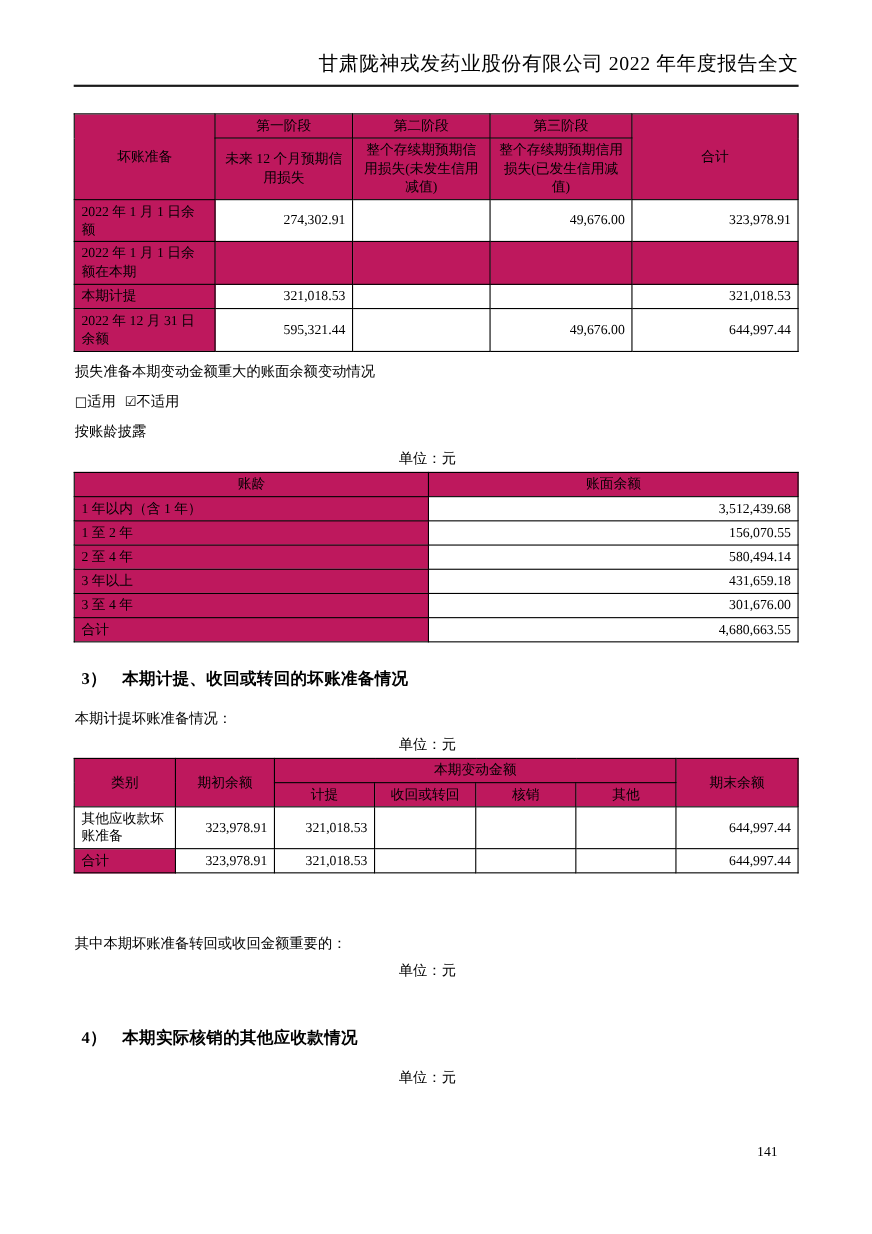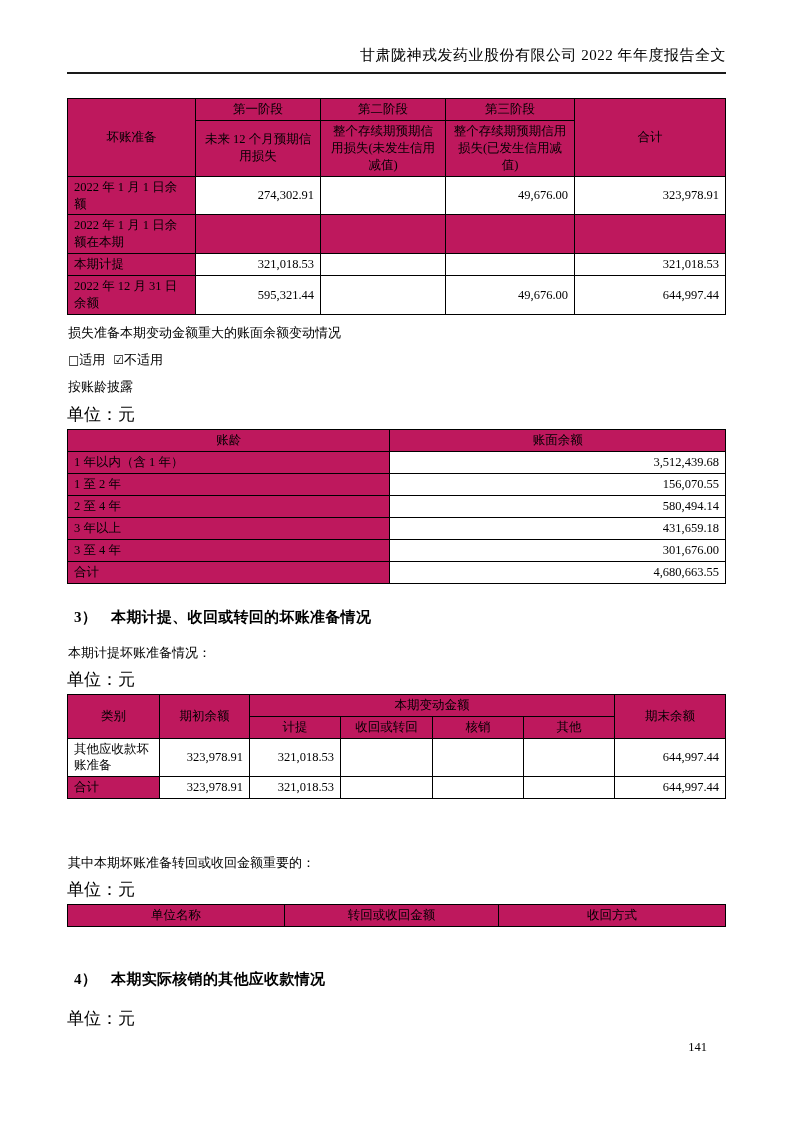--- a/index.html
+++ b/index.html
@@ -10,21 +10,21 @@
     padding:0 67px;
     background:#fff;
     font-family:"Liberation Serif","DejaVu Serif",serif;
     color:#000;
     overflow:hidden;
   }
   .doc-header{
     padding-top:46px;
     padding-bottom:7px;
     text-align:right;
-    font-size:15px;
+    font-size:18px;
     border-bottom:2px solid #1a1a1a;
     letter-spacing:.5px;
   }
   table{
     width:100%;
     border-collapse:collapse;
     table-layout:fixed;
     font-size:12.5px;
     line-height:1.35;
     border:1.5px solid #000;
@@ -45,22 +45,22 @@
   .t1{margin-top:24px;}
   .t2{margin-top:3px;}
   .t3{margin-top:3px;}
   .t4{margin-top:3px;}
   .para{font-size:13px;margin:10px 0 0 1px;line-height:1.3;}
   .para.first{margin-top:10px;}
   .checkline{font-size:13px;margin:9px 0 0 1px;}
   .checkline .box{font-family:"DejaVu Sans",sans-serif;font-size:12px;}
   .checkline .gap{display:inline-block;width:8px;}
   .unit{
-    text-align:left;
-    font-size:17px;
+    text-align:center;
+    font-size:13px;
     margin-top:6px;
     padding-right:16px;
   }
   .unit.u1{margin-top:7px;}
   .section-heading{
     font-size:15px;
     font-weight:bold;
     margin:24px 0 0 7px;
     letter-spacing:.3px;
   }
@@ -234,34 +234,20 @@
       <td class="num"></td>
       <td class="num">644,997.44</td>
     </tr>
   </tbody>
     </table>
 
   <div class="para s3-note2">其中本期坏账准备转回或收回金额重要的：</div>
 
   <div class="unit">单位：元</div>
 
-  <table class="t4">
-    <colgroup>
-        <col style="width:33%">
-        <col style="width:32.5%">
-        <col>
-      </colgroup>
-    <tbody>
-        <tr>
-      <th class="gray ctr">单位名称</th>
-      <th class="gray ctr">转回或收回金额</th>
-      <th class="gray ctr">收回方式</th>
-    </tr>
-  </tbody>
-    </table>
 
   <div class="section-heading s4">
     <span class="no">4）</span><span>本期实际核销的其他应收款情况</span>
   </div>
 
   <div class="unit unit-s4">单位：元</div>
 
   <div class="page-number">141</div>
 
 </div>

